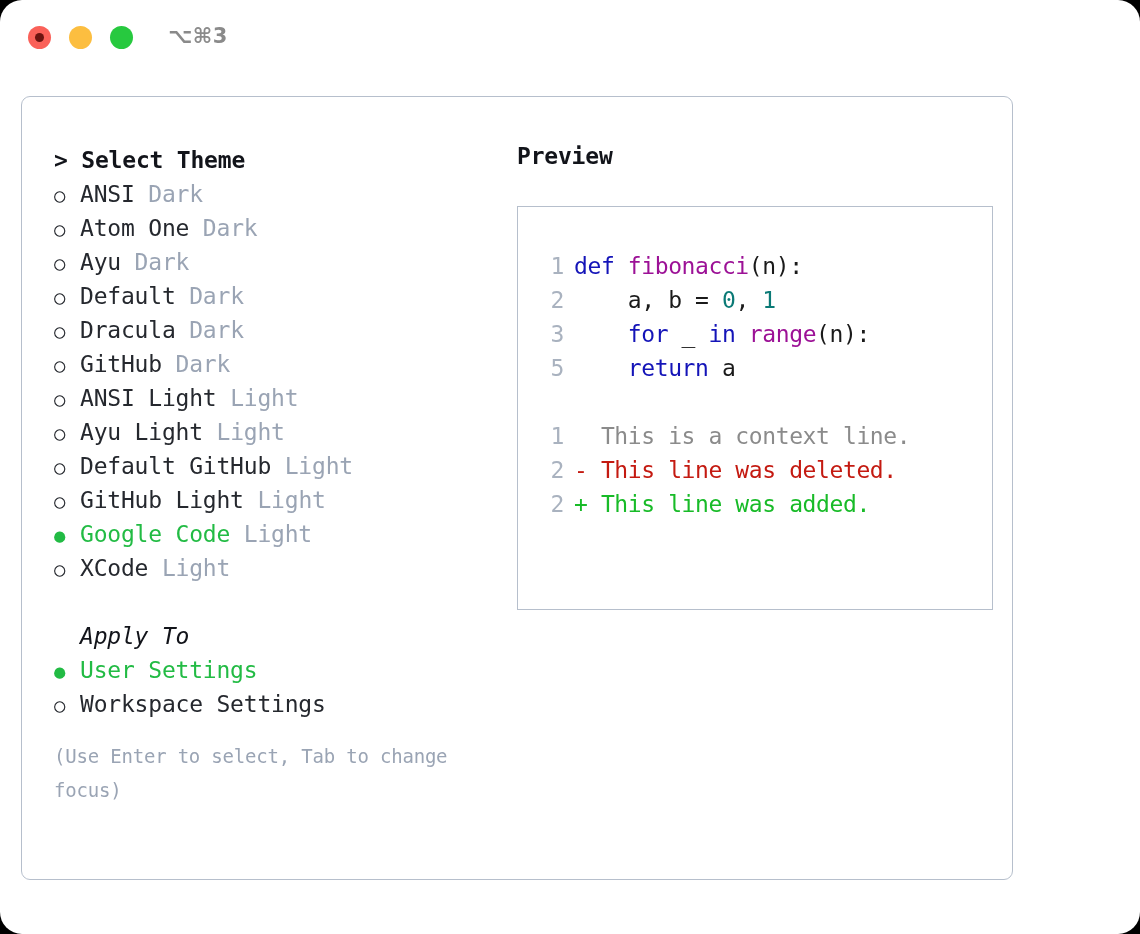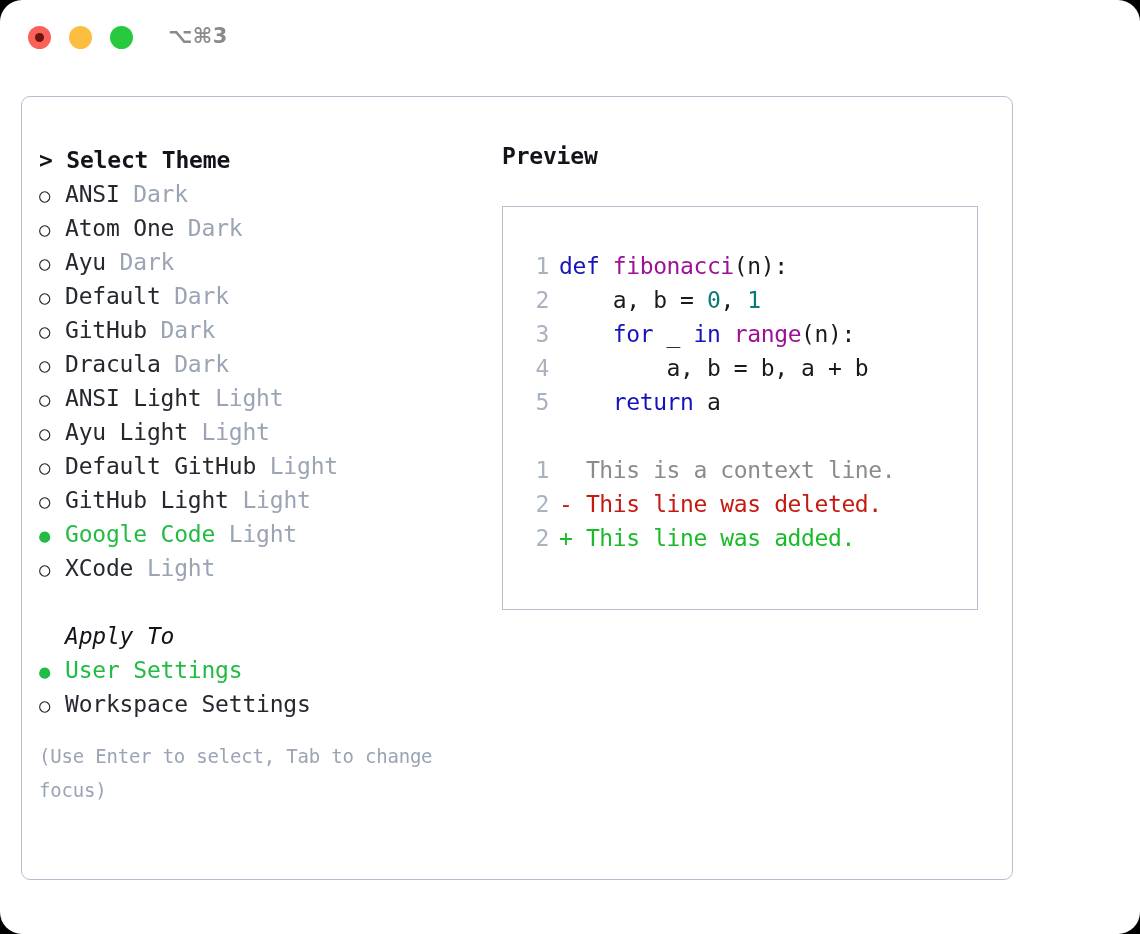--- a/index.html
+++ b/index.html
@@ -71,21 +71,21 @@
     width: 992px;
     height: 784px;
     border: 1.5px solid #b6bfcc;
     border-radius: 9px;
     box-sizing: border-box;
     background: #ffffff;
   }
 
   .columns {
     position: absolute;
-    left: 0; top: 0;
+    left: 15px; top: 0;
     width: 100%; height: 100%;
   }
 
   
   .left-col {
     position: absolute;
     left: 17px;
     top: 46px;
     width: 450px;
   }
@@ -195,22 +195,22 @@
   <div class="panel">
     <div class="columns">
 
       <div class="left-col">
         <div class="section-header">&gt; Select Theme</div>
         <div id="theme-list">
             <div class="opt-row"><span class="bullet">○</span><span class="opt-label">ANSI</span> <span class="opt-variant">Dark</span></div>
             <div class="opt-row"><span class="bullet">○</span><span class="opt-label">Atom One</span> <span class="opt-variant">Dark</span></div>
             <div class="opt-row"><span class="bullet">○</span><span class="opt-label">Ayu</span> <span class="opt-variant">Dark</span></div>
             <div class="opt-row"><span class="bullet">○</span><span class="opt-label">Default</span> <span class="opt-variant">Dark</span></div>
+            <div class="opt-row"><span class="bullet">○</span><span class="opt-label">Dracula</span> <span class="opt-variant">Dark</span></div>
             <div class="opt-row"><span class="bullet">○</span><span class="opt-label">GitHub</span> <span class="opt-variant">Dark</span></div>
-            <div class="opt-row"><span class="bullet">○</span><span class="opt-label">Dracula</span> <span class="opt-variant">Dark</span></div>
             <div class="opt-row"><span class="bullet">○</span><span class="opt-label">ANSI Light</span> <span class="opt-variant">Light</span></div>
             <div class="opt-row"><span class="bullet">○</span><span class="opt-label">Ayu Light</span> <span class="opt-variant">Light</span></div>
             <div class="opt-row"><span class="bullet">○</span><span class="opt-label">Default GitHub</span> <span class="opt-variant">Light</span></div>
             <div class="opt-row"><span class="bullet">○</span><span class="opt-label">GitHub Light</span> <span class="opt-variant">Light</span></div>
             <div class="opt-row selected"><span class="bullet">●</span><span class="opt-label">Google Code</span> <span class="opt-variant">Light</span></div>
             <div class="opt-row"><span class="bullet">○</span><span class="opt-label">XCode</span> <span class="opt-variant">Light</span></div>
           </div>
 
         <div class="spacer-gap"></div>
 
@@ -223,21 +223,20 @@
         <div class="hint">(Use Enter to select, Tab to change focus)</div>
       </div>
 
       <div class="right-col">
         <div class="preview-title">Preview</div>
         <div class="preview-box">
           <div id="code-block">
               <div class="code-line"><span class="lnum">1</span><span class="tok-kw">def </span><span class="tok-fn">fibonacci</span><span class="tok-def">(n):</span></div>
               <div class="code-line"><span class="lnum">2</span><span class="tok-def">    a, b = </span><span class="tok-num">0</span><span class="tok-def">, </span><span class="tok-num">1</span></div>
               <div class="code-line"><span class="lnum">3</span><span class="tok-def">    </span><span class="tok-kw">for</span><span class="tok-def"> _ </span><span class="tok-kw">in</span><span class="tok-def"> </span><span class="tok-fn">range</span><span class="tok-def">(n):</span></div>
-              <div class="code-line"><span class="lnum">4</span><span class="tok-def">        a, b = b, a + b</span></div>
               <div class="code-line"><span class="lnum">5</span><span class="tok-def">    </span><span class="tok-kw">return</span><span class="tok-def"> a</span></div>
             </div>
           <div class="blank-line"></div>
           <div id="diff-block">
               <div class="code-line"><span class="lnum">1</span><span class="diff-ctx">  This is a context line.</span></div>
               <div class="code-line"><span class="lnum">2</span><span class="diff-del">- This line was deleted.</span></div>
               <div class="code-line"><span class="lnum">2</span><span class="diff-add">+ This line was added.</span></div>
             </div>
         </div>
       </div>

